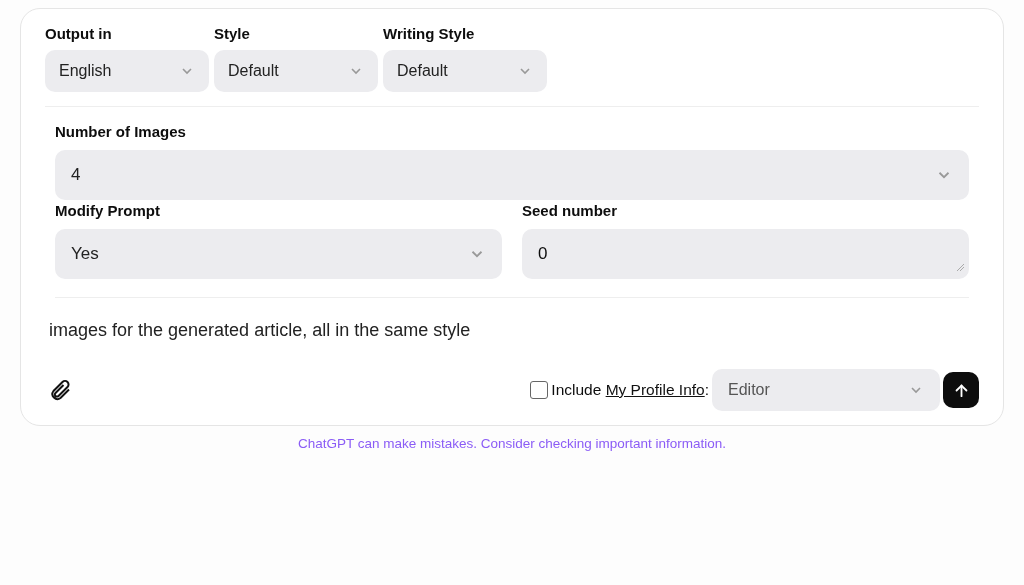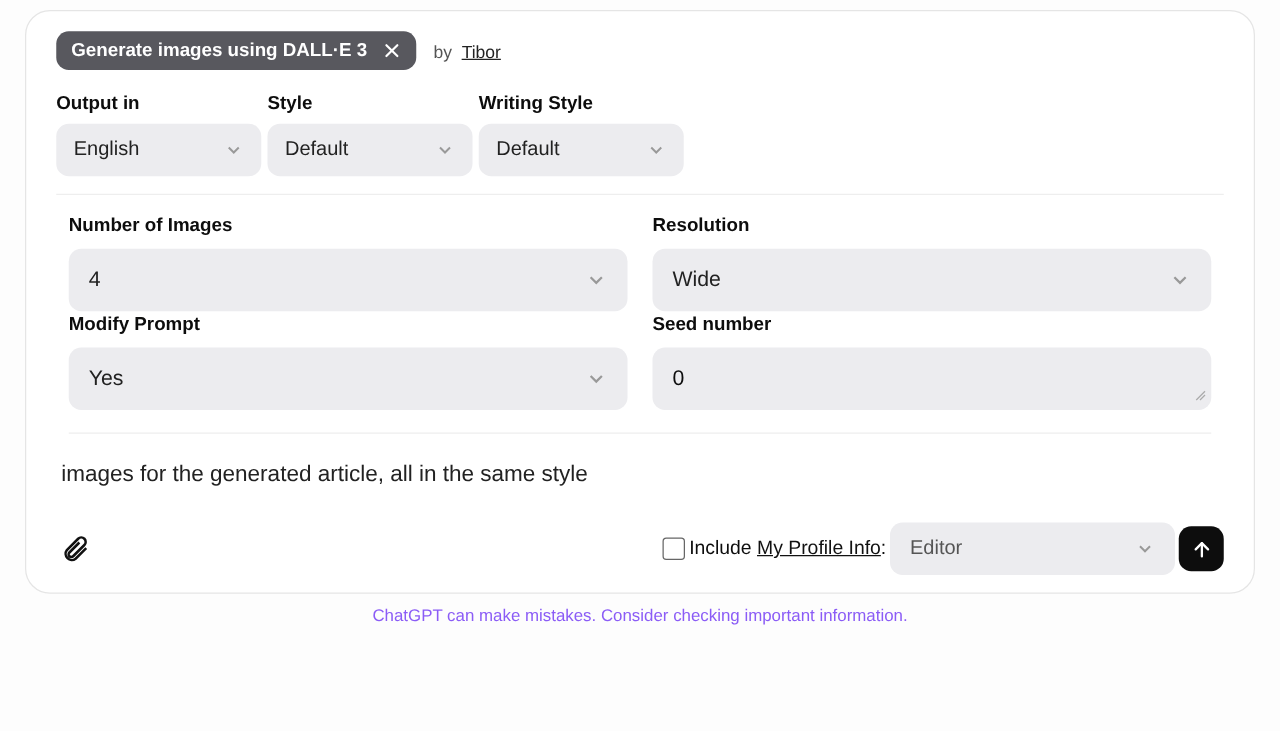--- a/index.html
+++ b/index.html
@@ -119,35 +119,20 @@
   }
   .footer {
     text-align:center; font-size:13.5px; color:#8b5cf6; margin-top:10px;
   }
 </style>
 </head>
 <body>
 
 <div class="card">
 
-  <div class="header-row">
-    <div class="chip">
-      <span>Generate images using DALL·E 3</span>
-      <span class="chip-close">
-        <svg width="15" height="15" viewBox="0 0 24 24" fill="none" stroke="white" stroke-width="2.8" stroke-linecap="round">
-            <line x1="5" y1="5" x2="19" y2="19"></line>
-            <line x1="19" y1="5" x2="5" y2="19"></line>
-          </svg>
-      </span>
-    </div>
-    <div class="by-line">
-      <span>by</span>
-      &nbsp;<a href="#">Tibor</a>
-    </div>
-  </div>
 
   <div class="row1">
     <div class="field">
       <div class="field-label">Output in</div>
       <div class="select">
         <span>English</span>
         <span class="chev">
             <svg width="16" height="16" viewBox="0 0 24 24" fill="none" stroke="#999" stroke-width="2.4">
               <polyline points="6 9 12 15 18 9"></polyline>
             </svg>
@@ -176,31 +161,20 @@
           </span>
       </div>
     </div>
   </div>
 
   <div class="row2">
     <div class="col">
       <div class="field-label">Number of Images</div>
       <div class="select">
         <span>4</span>
-        <span class="chev">
-            <svg width="18" height="18" viewBox="0 0 24 24" fill="none" stroke="#999" stroke-width="2.4">
-              <polyline points="6 9 12 15 18 9"></polyline>
-            </svg>
-          </span>
-      </div>
-    </div>
-    <div class="col">
-      <div class="field-label">Resolution</div>
-      <div class="select">
-        <span>Wide</span>
         <span class="chev">
             <svg width="18" height="18" viewBox="0 0 24 24" fill="none" stroke="#999" stroke-width="2.4">
               <polyline points="6 9 12 15 18 9"></polyline>
             </svg>
           </span>
       </div>
     </div>
   </div>
 
   <div class="row2" style="padding-top:2px;">

